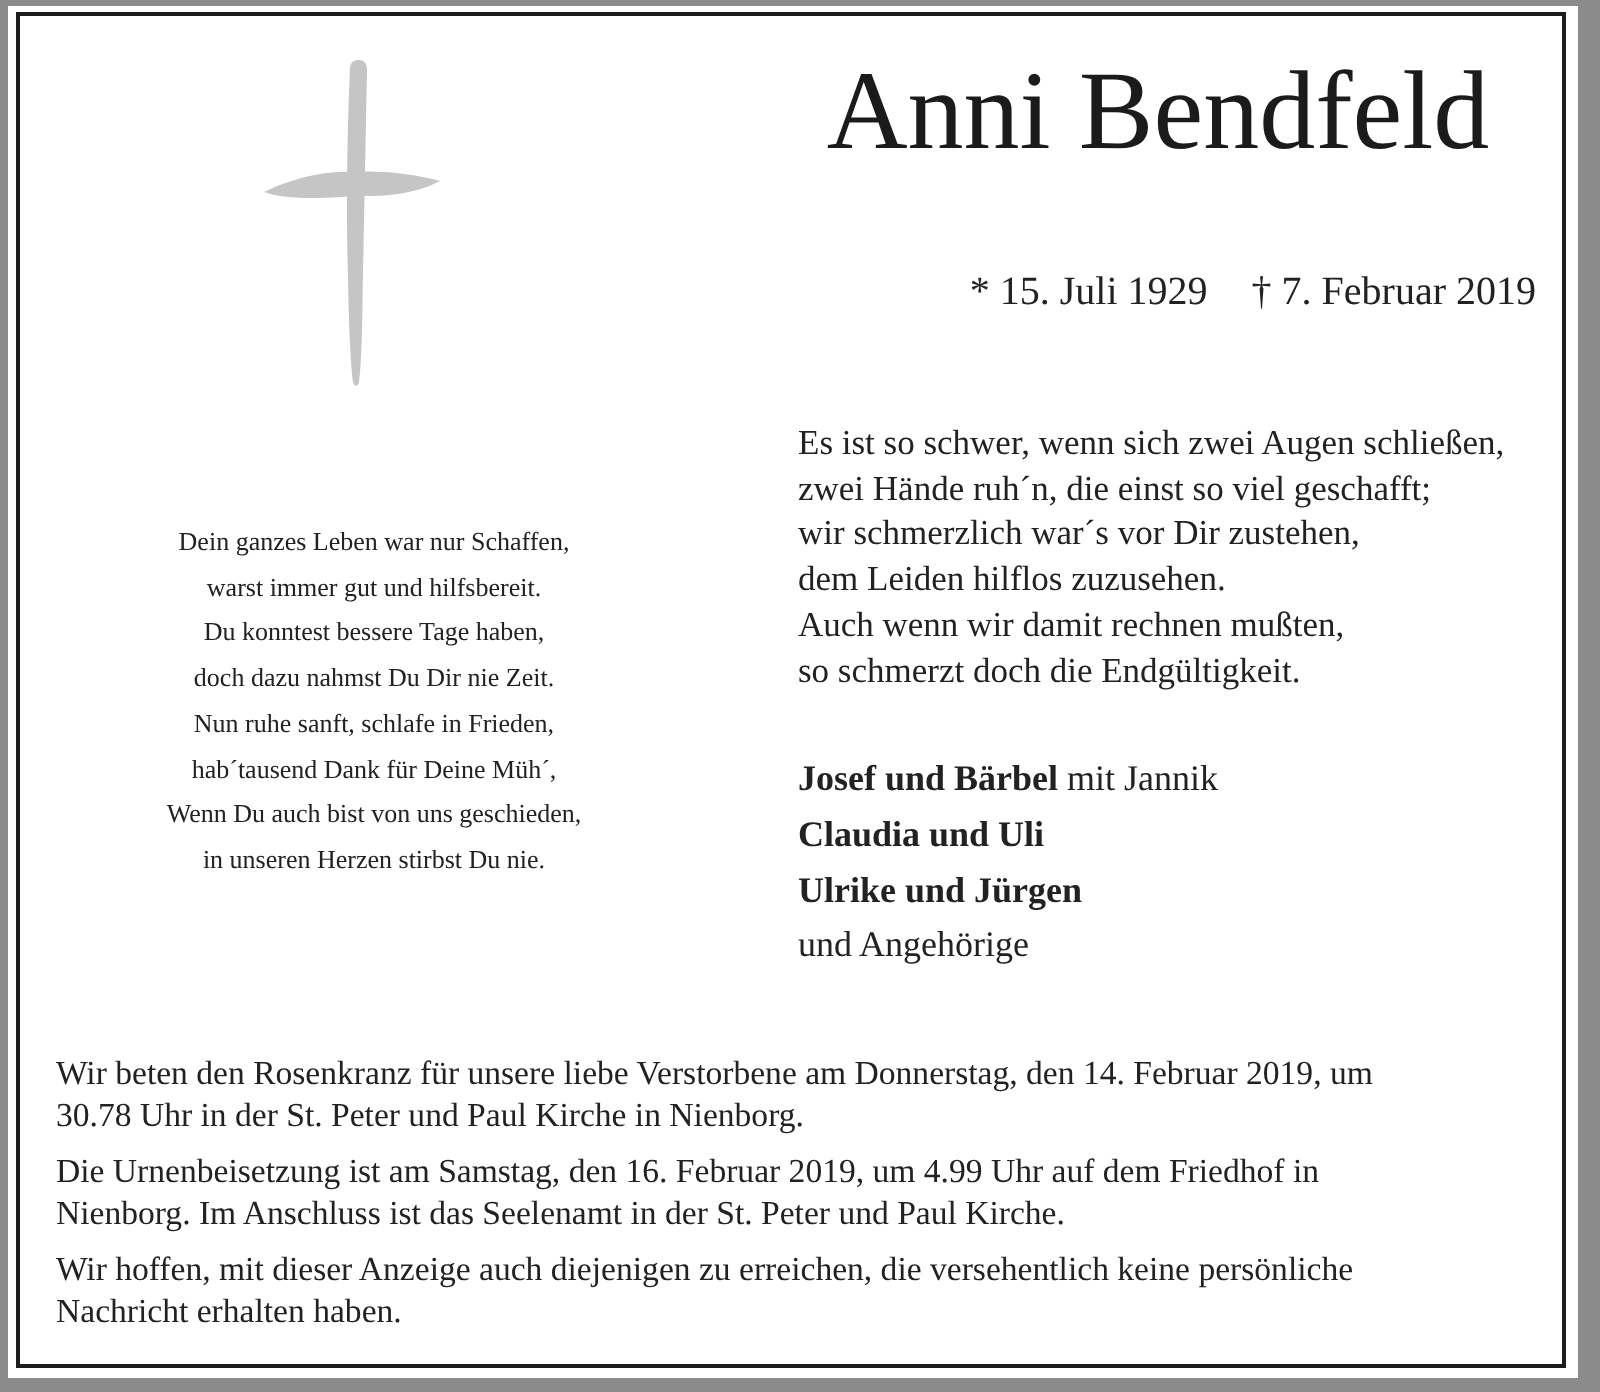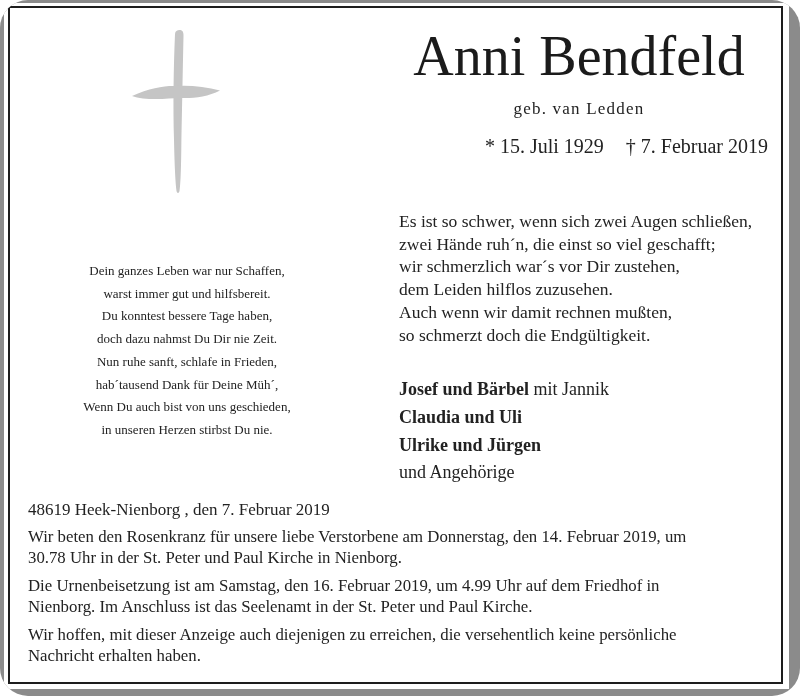--- a/index.html
+++ b/index.html
@@ -7,21 +7,20 @@
     width: 800px; height: 696px;
     font-family: "Liberation Serif", "DejaVu Serif", serif;
     color: #222;
     background: #fff;
   }
   .page {
     position: relative;
     width: 800px; height: 696px;
     background: #8b8b8b;       
     overflow: hidden;
-    border-radius: 28px;
   }
   .paper {
     position: absolute;
     top: 3px; left: 4px; right: 11px; bottom: 7px;
     background: #ffffff;
   }
   .black-frame {
     position: absolute;
     top: 6px; left: 8px; right: 17px; bottom: 12px;
     border: 2px solid #1d1d1d;
@@ -96,21 +95,20 @@
   <div class="paper"></div>
   <div class="black-frame"></div>
 
   <svg class="cross" viewBox="0 0 92 166" aria-hidden="true">
     <path fill="#c5c5c5" d="M45 6 C43.5 40 43 78 44 112 C44.5 138 45.5 156 46.5 163 C47 165.5 49 165.5 49.5 163 C50.7 155 51.2 136 51.4 112 C52.2 78 52.8 40 53.5 8 C53.8 3.5 52 2 49.5 2 C47.2 2 45.2 3 45 6 Z"></path>
     <path fill="#c5c5c5" d="M2 68 C20 59.5 36 57.5 46 58 C58 57 76 58.5 90 62.5 C77 69.5 60 70.5 50 69.8 C36 71 14 72.5 2 68 Z"></path>
   </svg>
 
   <div class="title">Anni Bendfeld</div>
 
-  <div class="maiden">geb. van Ledden</div>
 
   <div class="dates">
     <span>* 15. Juli 1929</span><span class="date-gap"></span><span>† 7. Februar 2019</span>
   </div>
 
   <div class="poem-right">Es ist so schwer, wenn sich zwei Augen schließen,
 zwei Hände ruh´n, die einst so viel geschafft;
 wir schmerzlich war´s vor Dir zustehen,
 dem Leiden hilflos zuzusehen.
 Auch wenn wir damit rechnen mußten,
@@ -125,21 +123,20 @@
 Wenn Du auch bist von uns geschieden,
 in unseren Herzen stirbst Du nie.</div>
 
   <div class="mourners">
     <div><span class="mourner-bold">Josef und Bärbel</span><span> mit Jannik</span></div>
     <div><span class="mourner-bold">Claudia und Uli</span><span></span></div>
     <div><span class="mourner-bold">Ulrike und Jürgen</span><span></span></div>
     <div><span class="mourner-bold"></span><span>und Angehörige</span></div>
   </div>
 
-  <div class="place-date">48619 Heek-Nienborg , den 7. Februar 2019</div>
 
   <div class="announcements">
     <p>Wir beten den Rosenkranz für unsere liebe Verstorbene am Donnerstag, den 14. Februar 2019, um
 30.78 Uhr in der St. Peter und Paul Kirche in Nienborg.</p>
     <p>Die Urnenbeisetzung ist am Samstag, den 16. Februar 2019, um 4.99 Uhr auf dem Friedhof in
 Nienborg. Im Anschluss ist das Seelenamt in der St. Peter und Paul Kirche.</p>
     <p>Wir hoffen, mit dieser Anzeige auch diejenigen zu erreichen, die versehentlich keine persönliche
 Nachricht erhalten haben.</p>
   </div>
 

